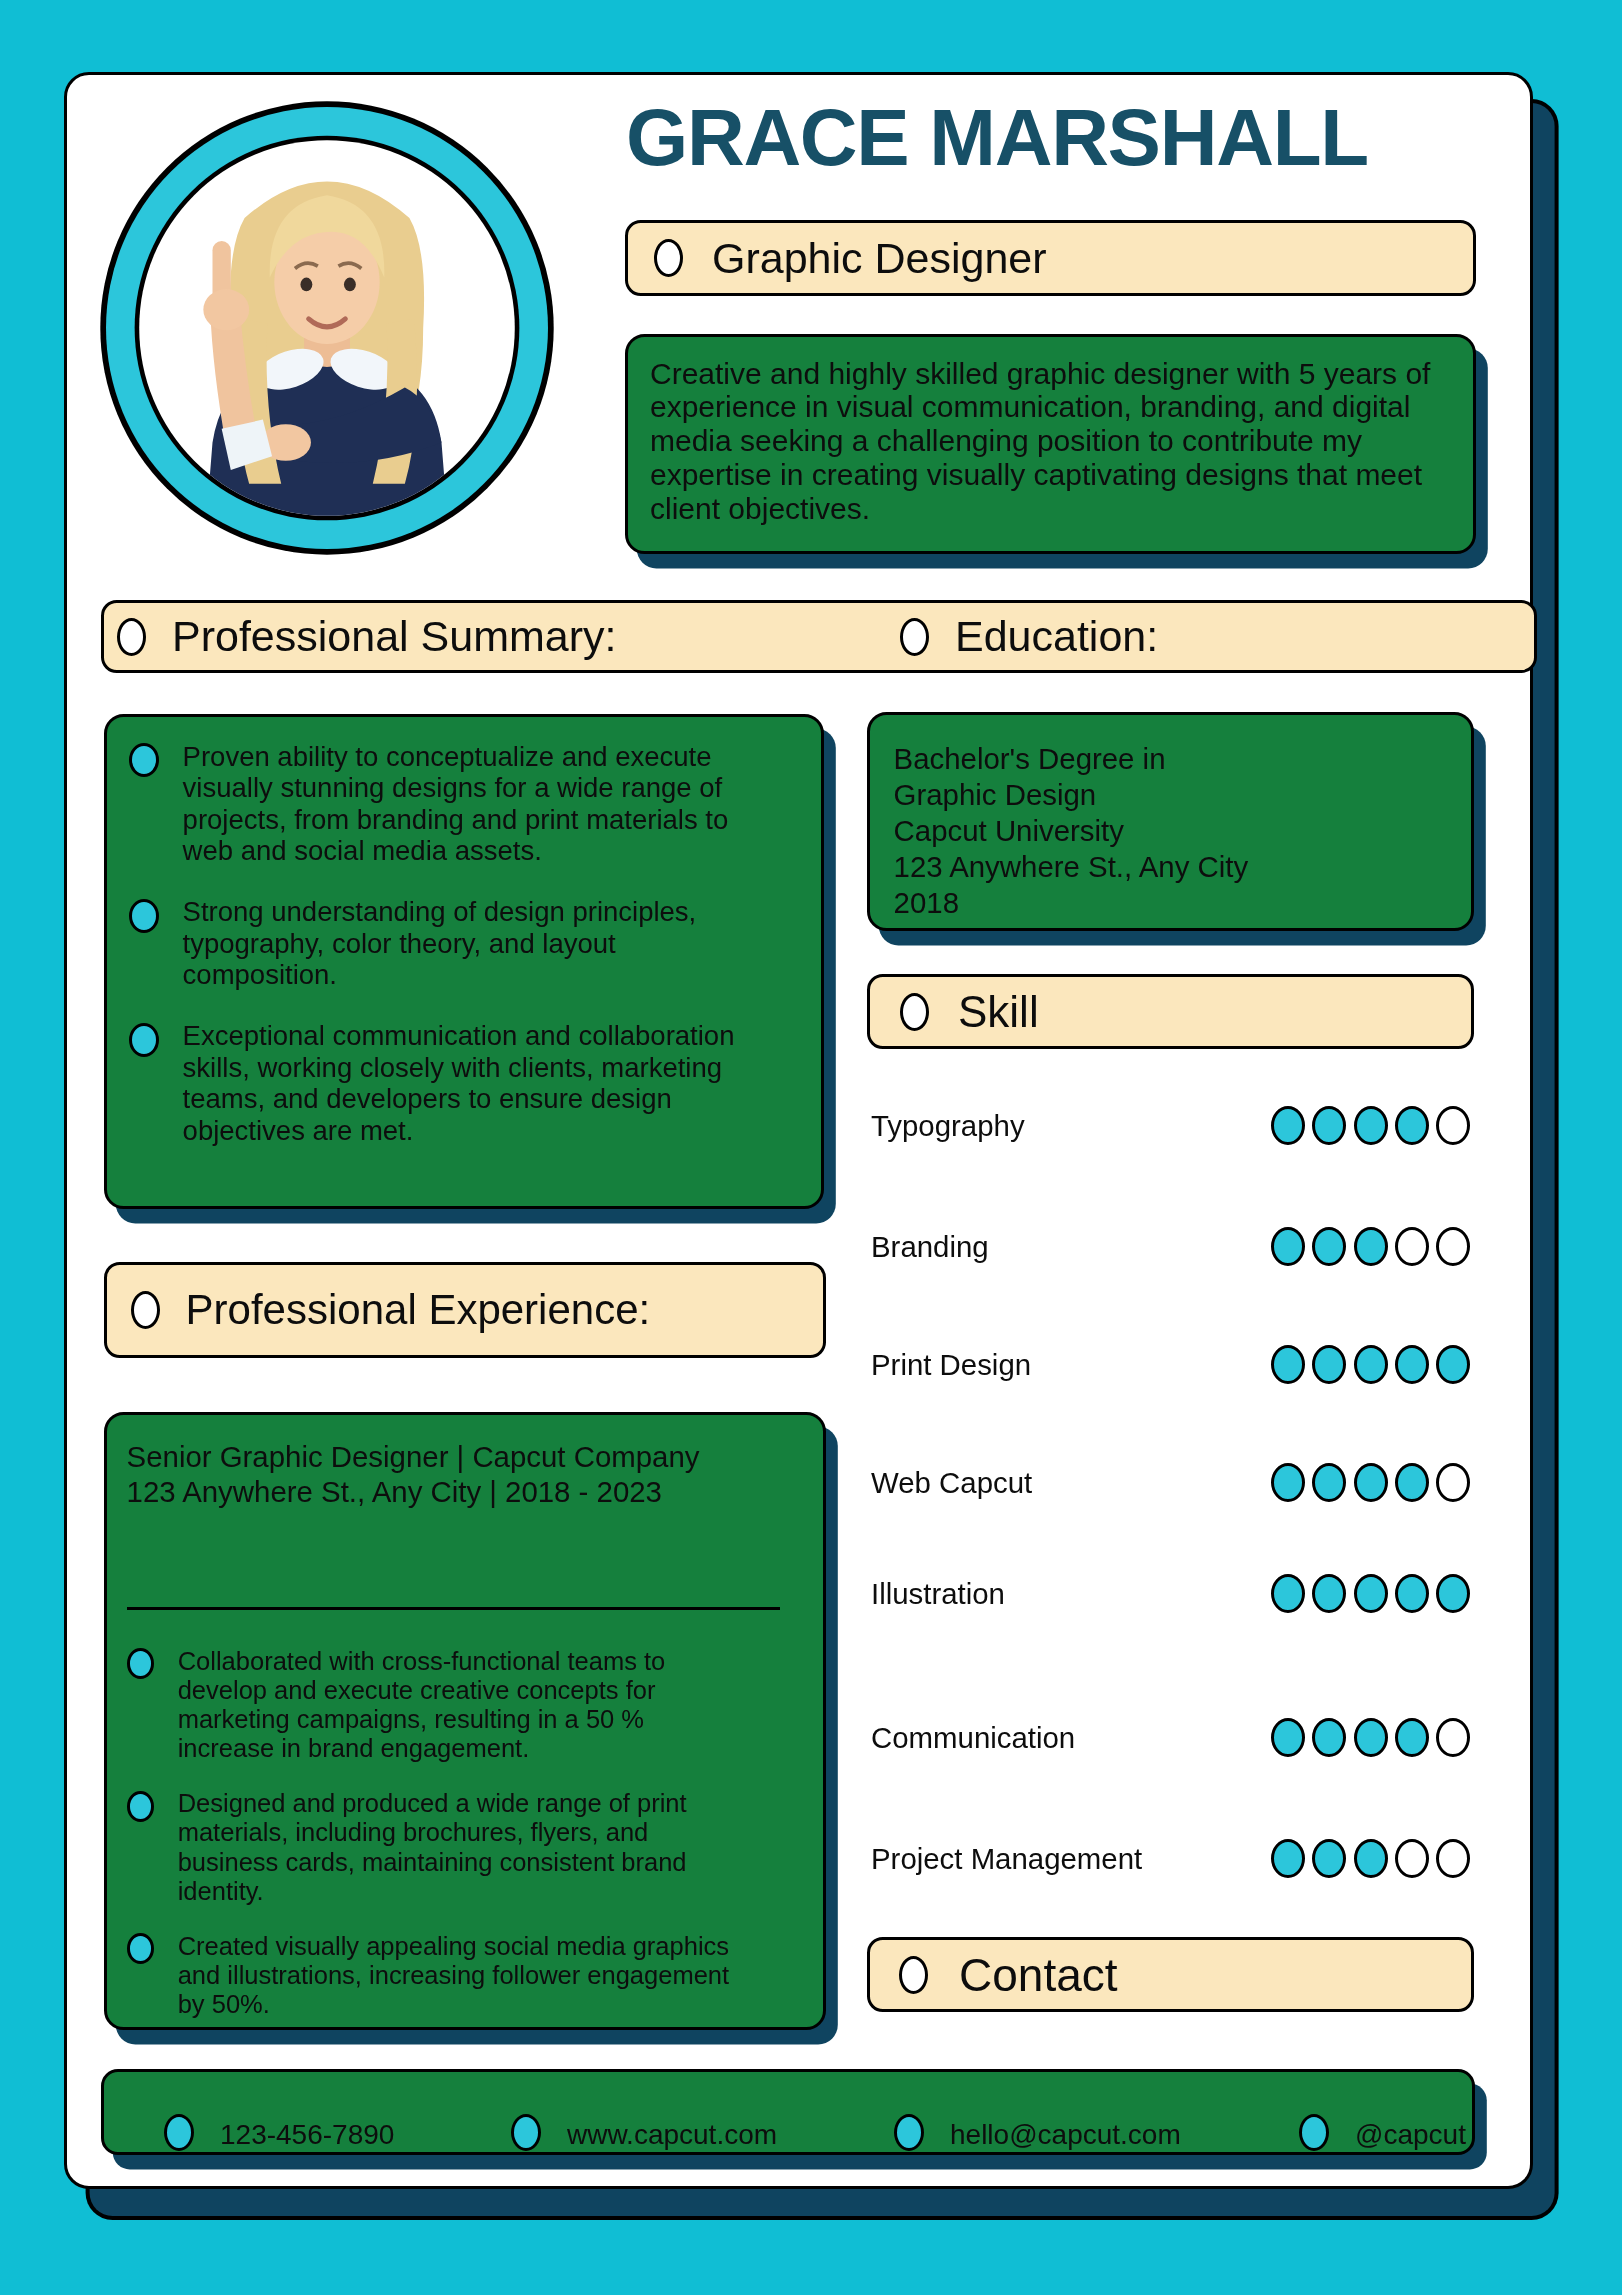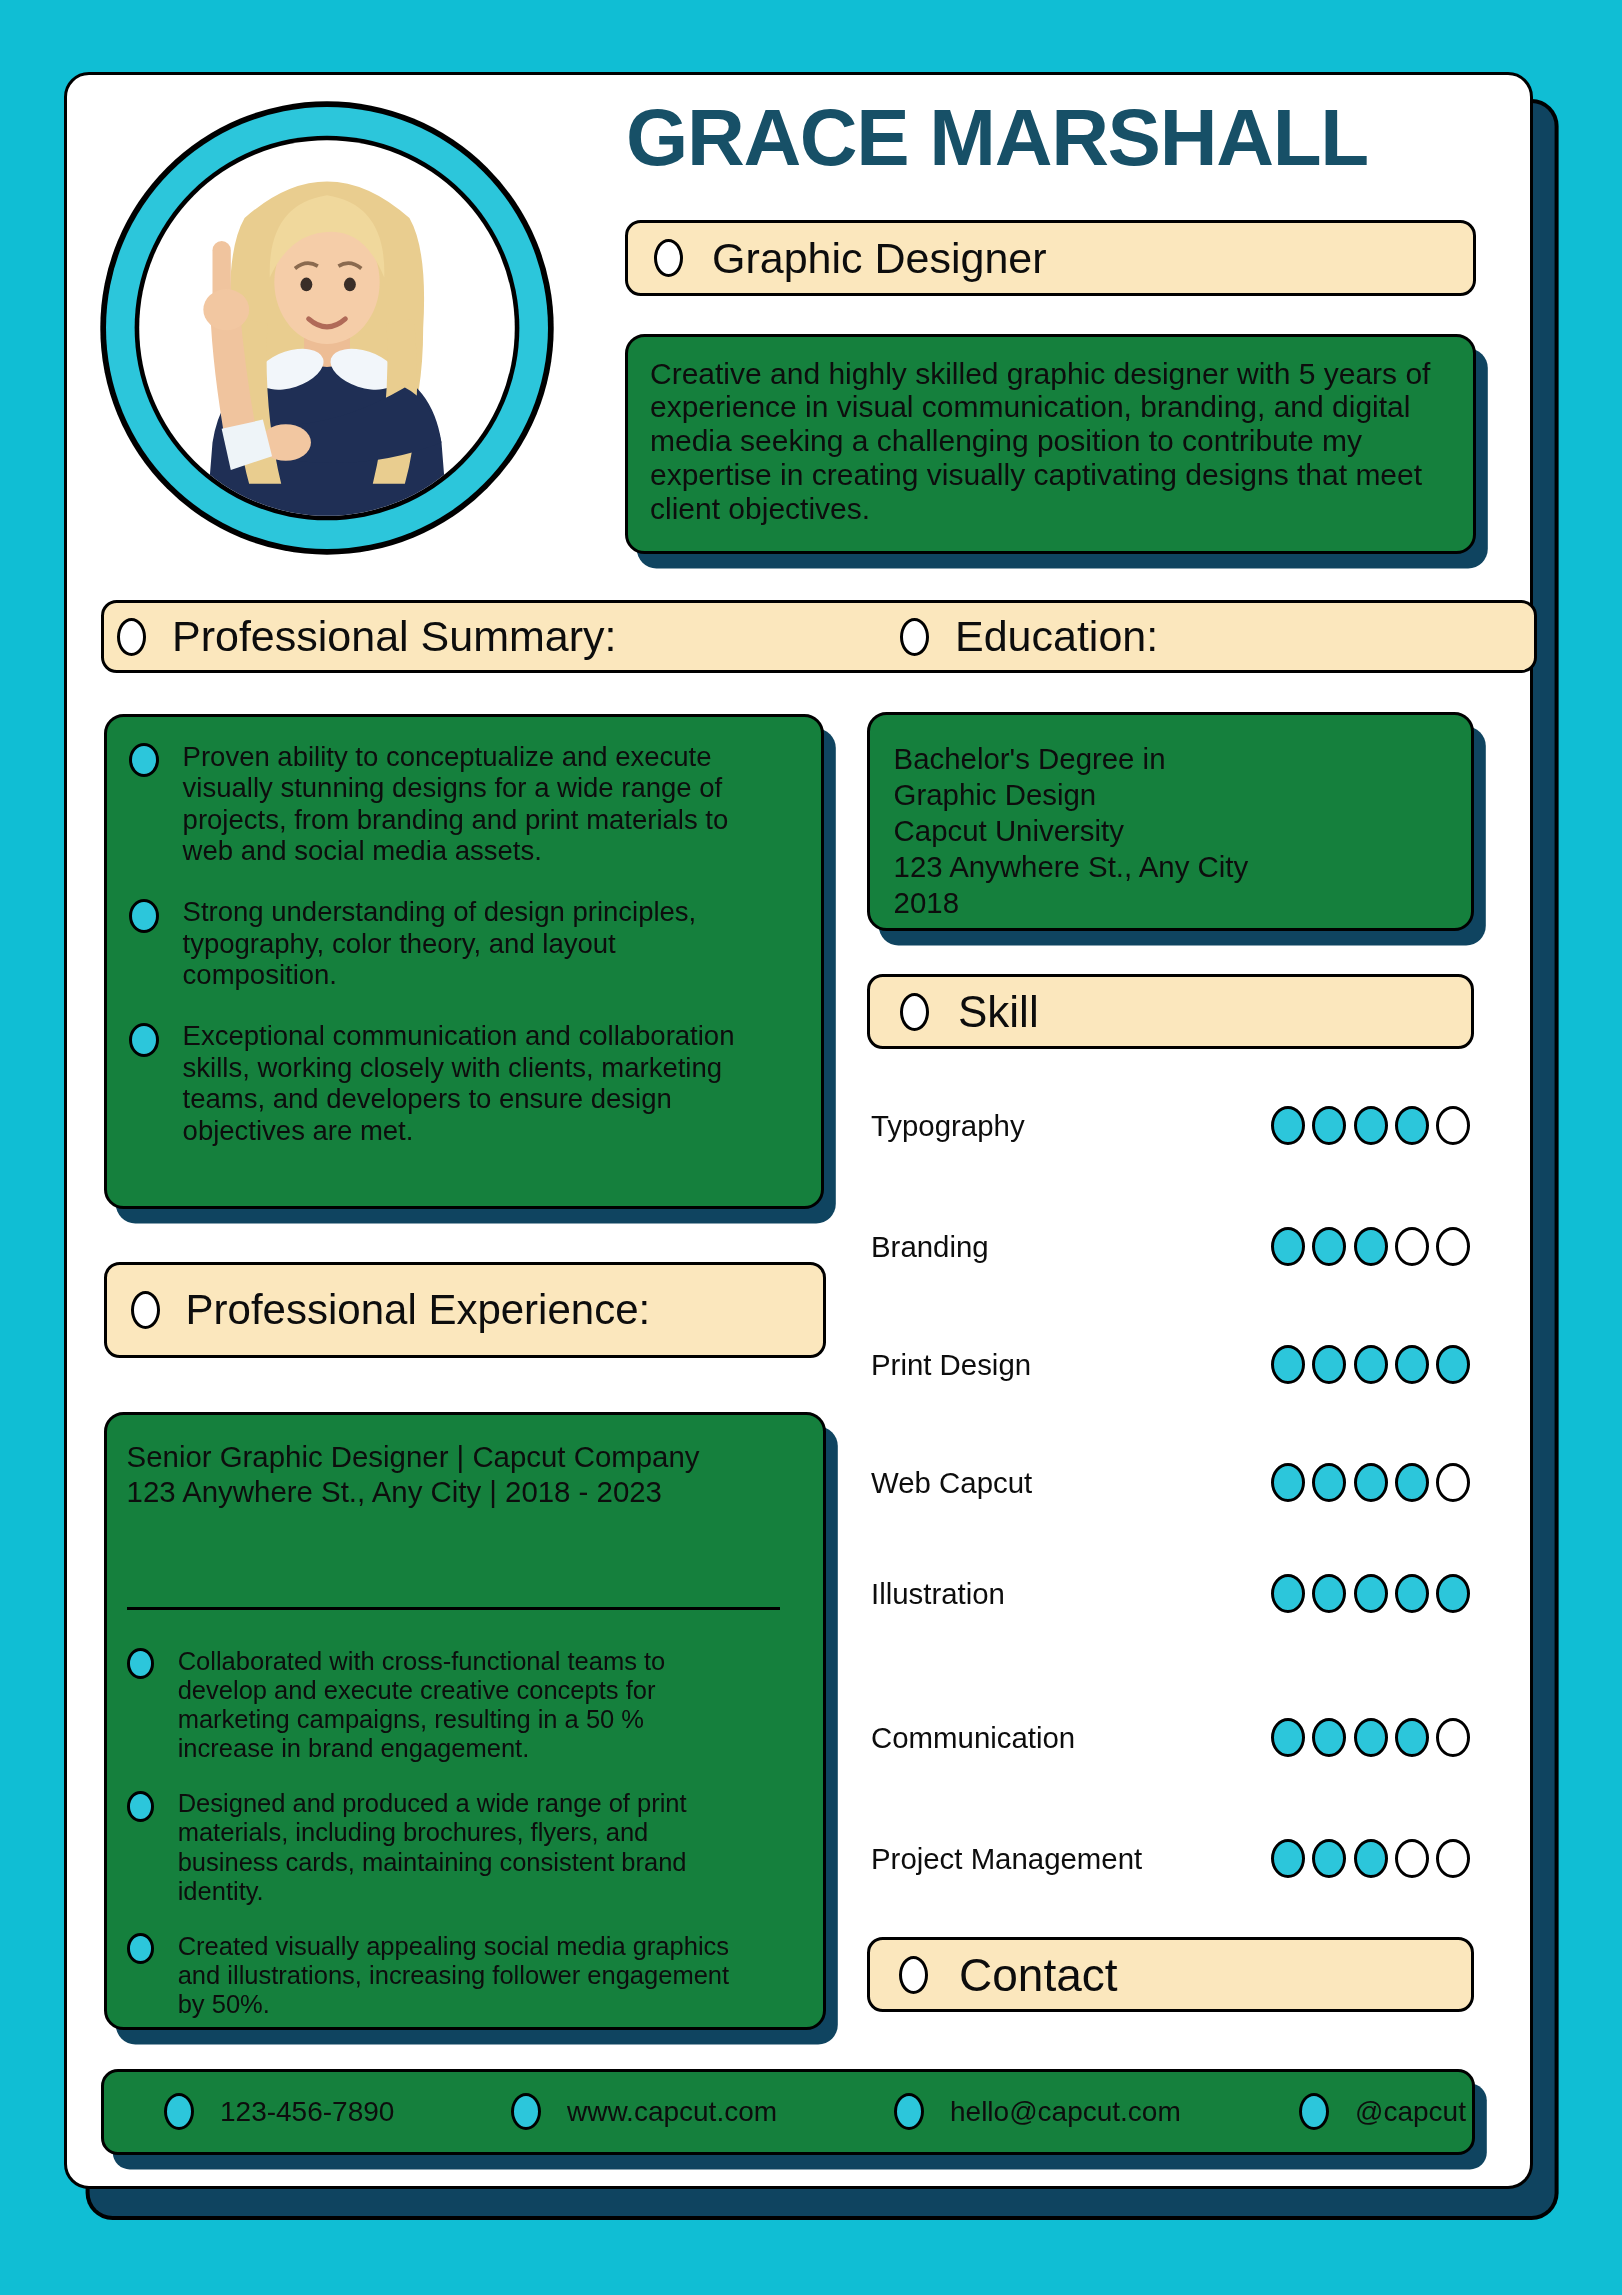--- a/index.html
+++ b/index.html
@@ -65,21 +65,21 @@
   .exp-bar{left:37px;top:1187px;width:722px;height:96px;padding-left:23.6px;gap:26px;font-size:42px;}
   .exp-box{left:37px;top:1301px;width:722px;height:618px;padding:23.6px 26px 0 19.6px;margin-top:36px;}
   .job-heading{margin:0;font-size:29.4px;line-height:1.2;white-space:pre-line;}
   .exp-rule{border:none;border-top:3.9px solid #000;margin:98px 17px 37px 0;}
   .exp-bullets{display:flex;flex-direction:column;gap:26px;}
   .dot-md{width:27.5px;height:31px;background:var(--accent);border:3.9px solid #000;border-radius:50%;flex:none;margin-top:1.3px;}
   .exp-bullets .bullet p{margin:0;font-size:25.5px;line-height:1.14;max-width:556px;}
   
   .contact-bar{left:800px;top:1862px;width:607px;height:75px;padding-left:29px;gap:31px;font-size:46px;}
   .footer{left:34px;top:1994px;width:1374px;height:86px;border-radius:17px;}
-  .contact-item{position:absolute;top:0;height:79px;display:flex;align-items:center;gap:26px;font-size:28px;white-space:nowrap;}
+  .contact-item{position:absolute;top:0;height:79px;display:flex;align-items:flex-end;gap:26px;font-size:28px;white-space:nowrap;}
   .dot-cyan{width:30px;height:37px;background:var(--accent);border:3.3px solid #000;border-radius:50%;flex:none;}
 </style>
 </head>
 <body>
 
 <div class="card">
 
   <div class="photo">
     <svg viewBox="0 0 200 200" width="458" height="458">
       <defs>

